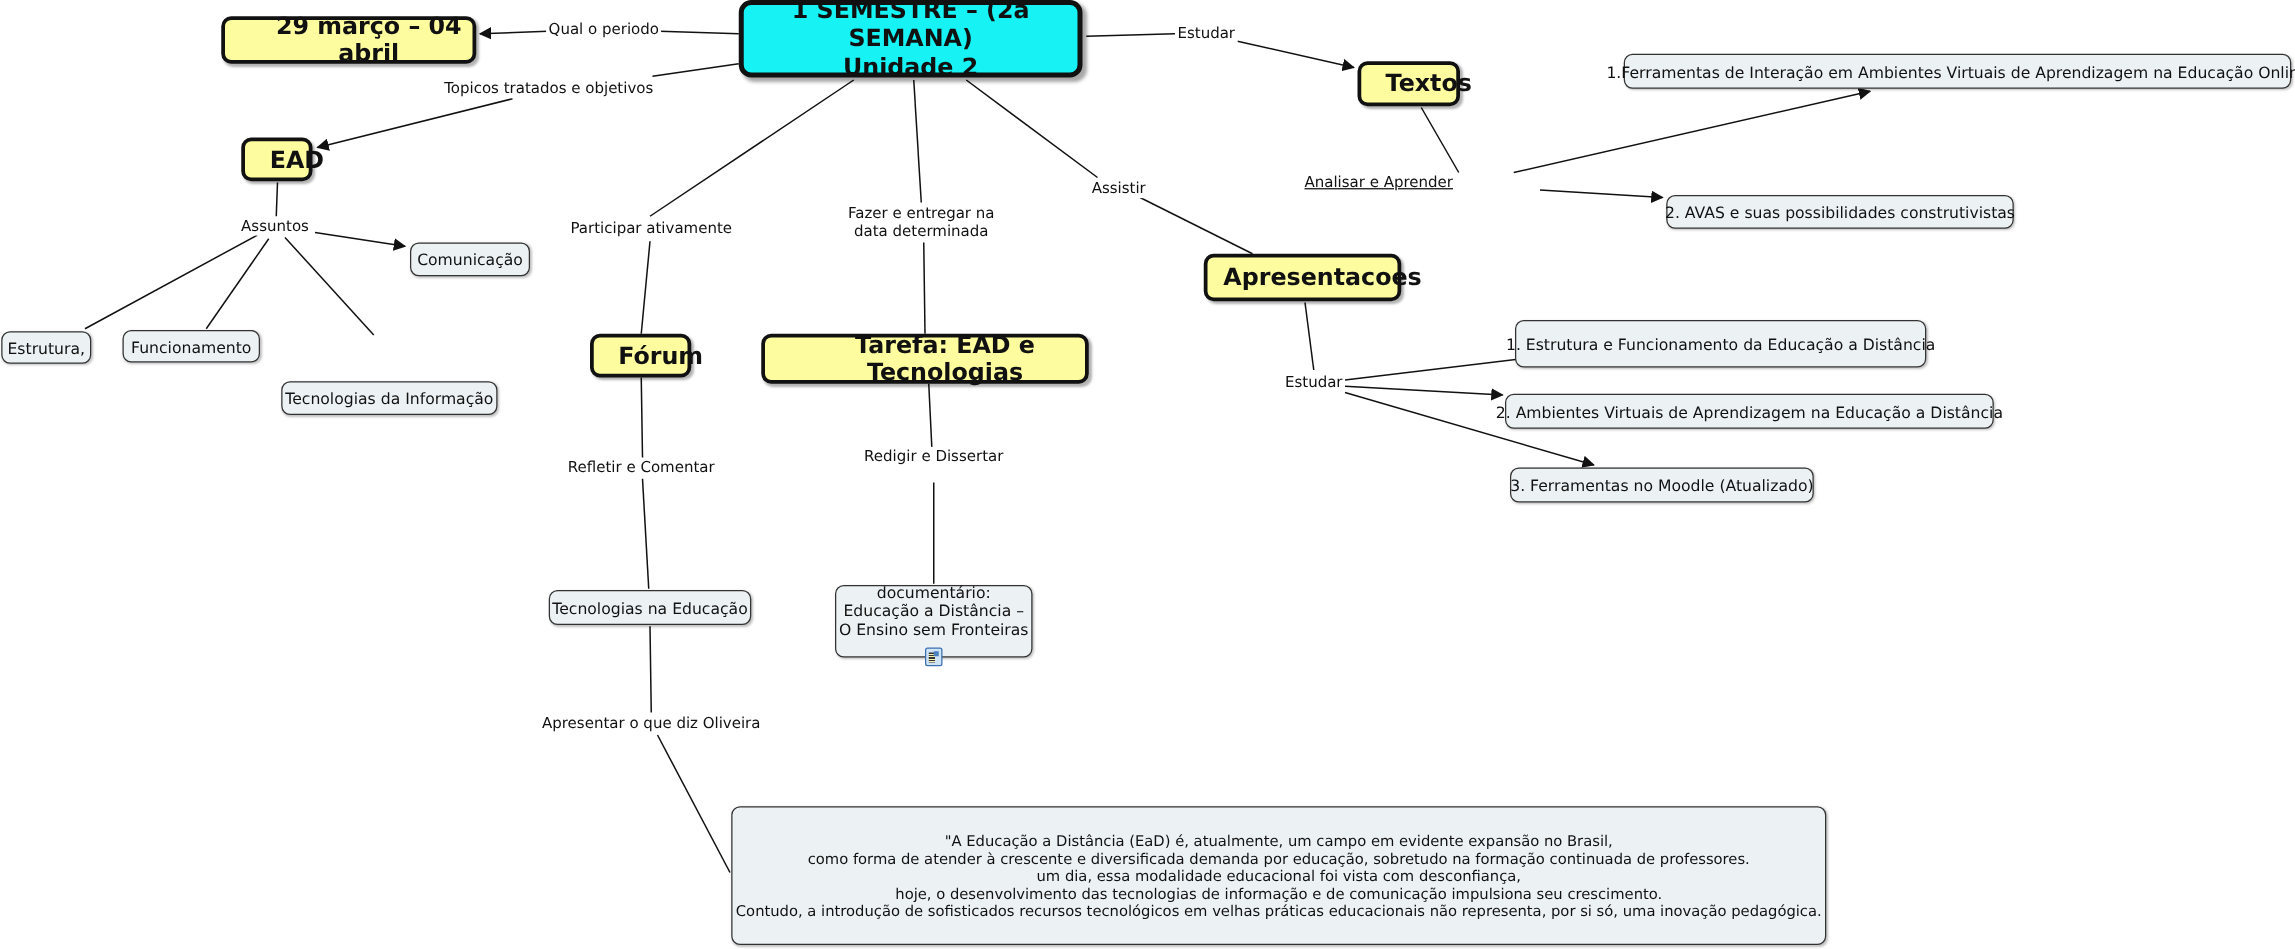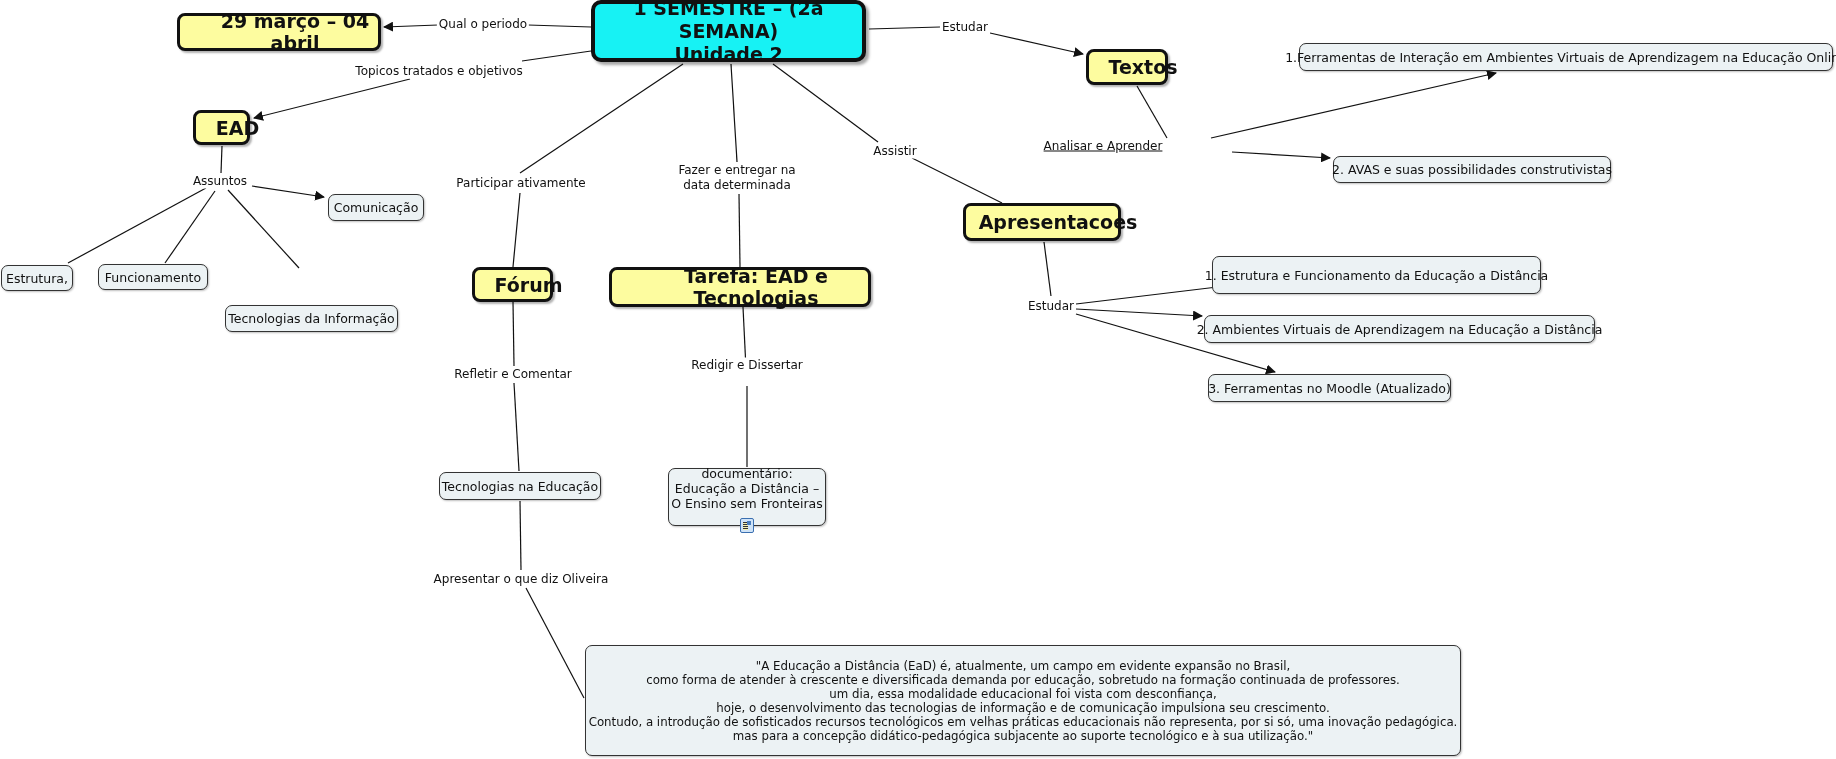--- a/index.html
+++ b/index.html
@@ -150,21 +150,20 @@
   <span>O Ensino sem Fronteiras</span>
   <span class="doc-icon"></span>
 </div>
 
 <div class="node concept-plain quote" style="left:585px; top:645px; width:876px; height:111px;">
   <span>"A Educação a Distância (EaD) é, atualmente, um campo em evidente expansão no Brasil,</span>
   <span>como forma de atender à crescente e diversificada demanda por educação, sobretudo na formação continuada de professores.</span>
   <span>um dia, essa modalidade educacional foi vista com desconfiança,</span>
   <span>hoje, o desenvolvimento das tecnologias de informação e de comunicação impulsiona seu crescimento.</span>
   <span>Contudo, a introdução de sofisticados recursos tecnológicos em velhas práticas educacionais não representa, por si só, uma inovação pedagógica.</span>
-  <span>mas para a concepção didático-pedagógica subjacente ao suporte tecnológico e à sua utilização."</span>
 </div>
 
 <div class="link-label" style="left:483px; top:24px;">Qual o periodo</div>
 <div class="link-label" style="left:439px; top:71px;">Topicos tratados e objetivos</div>
 <div class="link-label" style="left:220px; top:181px;">Assuntos</div>
 <div class="link-label" style="left:521px; top:183px;">Participar ativamente</div>
 <div class="link-label" style="left:737px; top:178px;">
   <div>Fazer e entregar na</div>
   <div>data determinada</div>
 </div>

